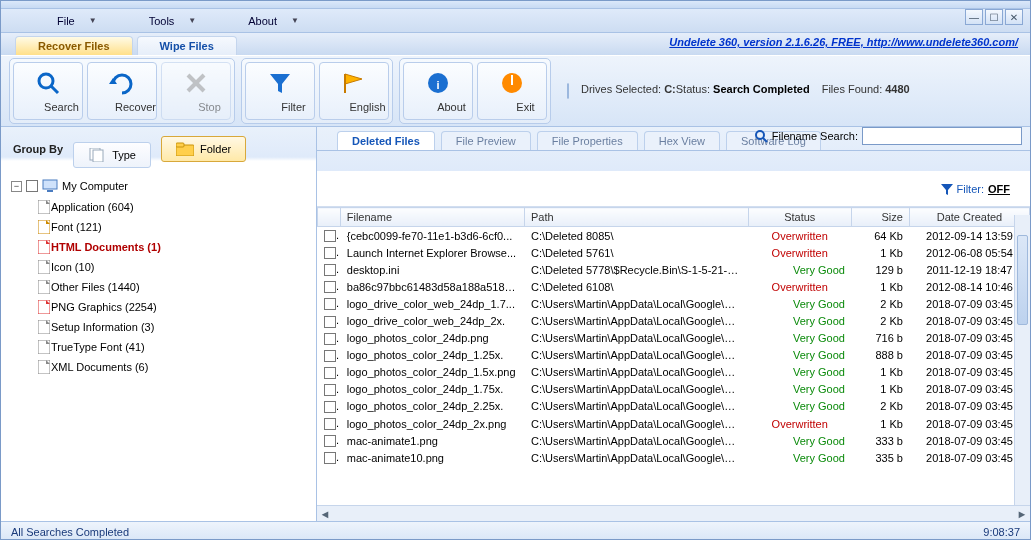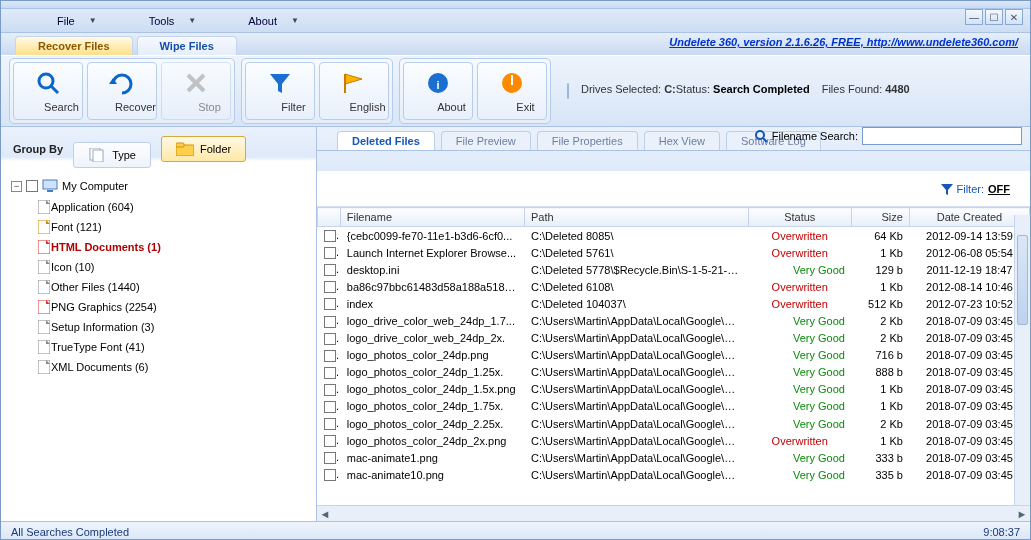--- a/index.html
+++ b/index.html
@@ -387,28 +387,20 @@
               <tr>
                 <td><span class="cb2"></span></td>
                 <td>ba86c97bbc61483d58a188a5182...</td>
                 <td>C:\Deleted 6108\</td>
                 <td class="st-over">Overwritten</td>
                 <td class="sz">1 Kb</td>
                 <td class="dt">2012-08-14 10:46</td>
               </tr>
               <tr>
                 <td><span class="cb2"></span></td>
-                <td>index</td>
-                <td>C:\Deleted 104037\</td>
-                <td class="st-over">Overwritten</td>
-                <td class="sz">512 Kb</td>
-                <td class="dt">2012-07-23 10:52</td>
-              </tr>
-              <tr>
-                <td><span class="cb2"></span></td>
                 <td>logo_drive_color_web_24dp_1.7...</td>
                 <td>C:\Users\Martin\AppData\Local\Google\Ch...</td>
                 <td class="st-good">Very Good</td>
                 <td class="sz">2 Kb</td>
                 <td class="dt">2018-07-09 03:45</td>
               </tr>
               <tr>
                 <td><span class="cb2"></span></td>
                 <td>logo_drive_color_web_24dp_2x.</td>
                 <td>C:\Users\Martin\AppData\Local\Google\Ch...</td>

